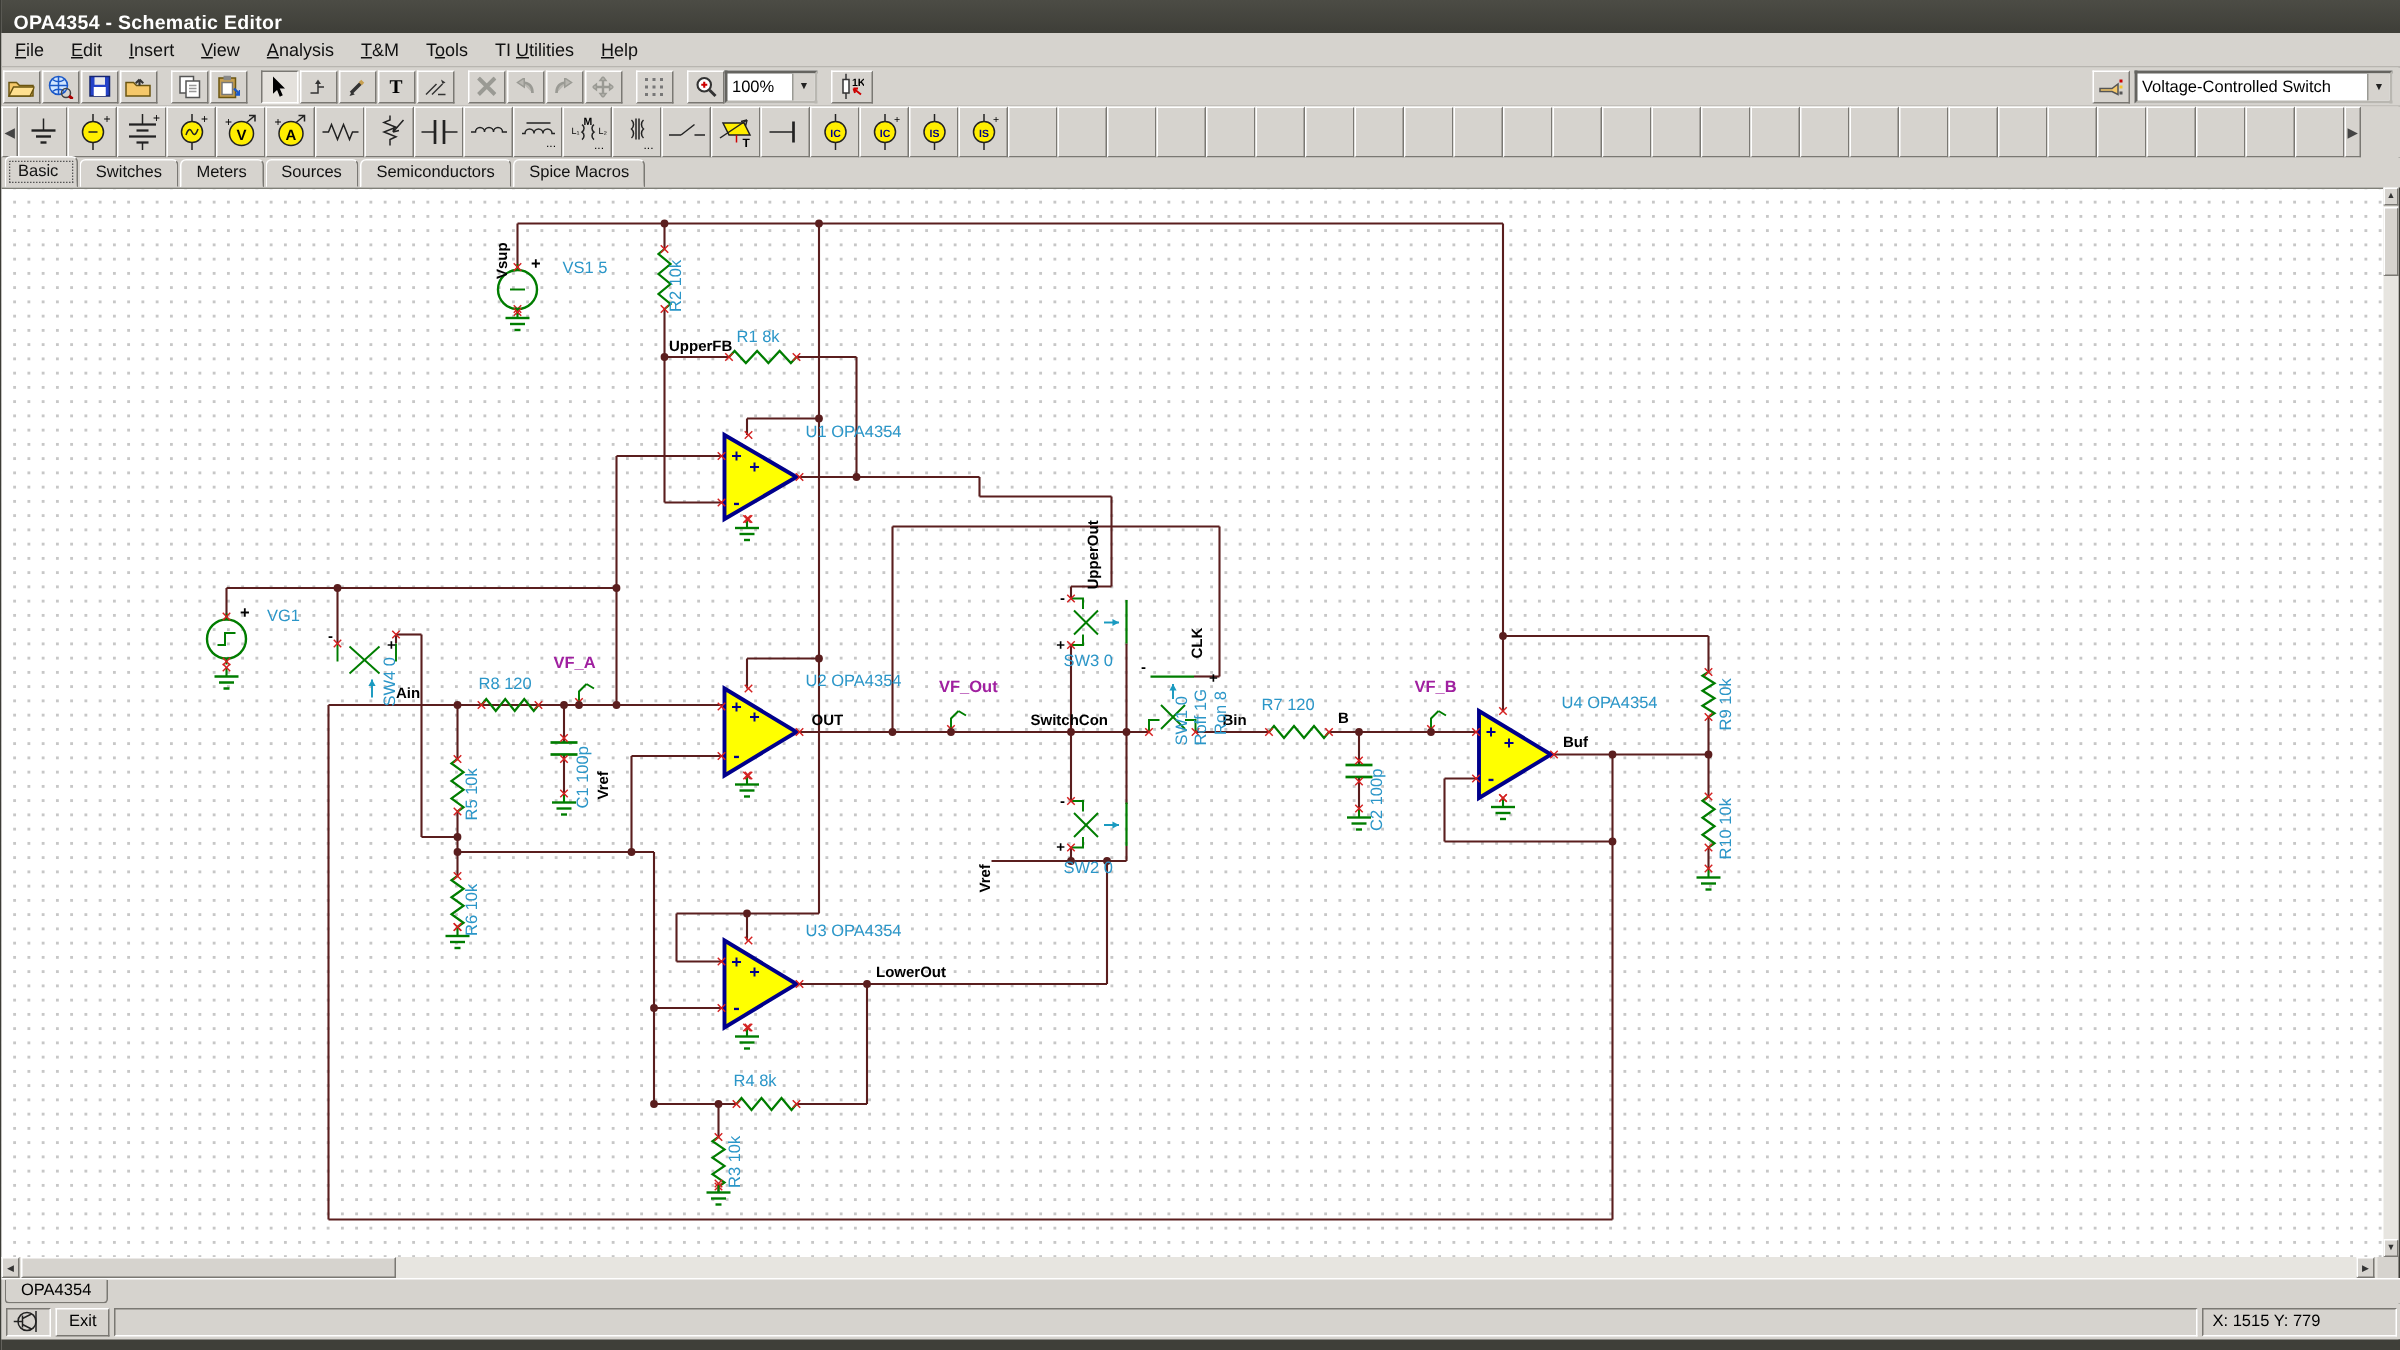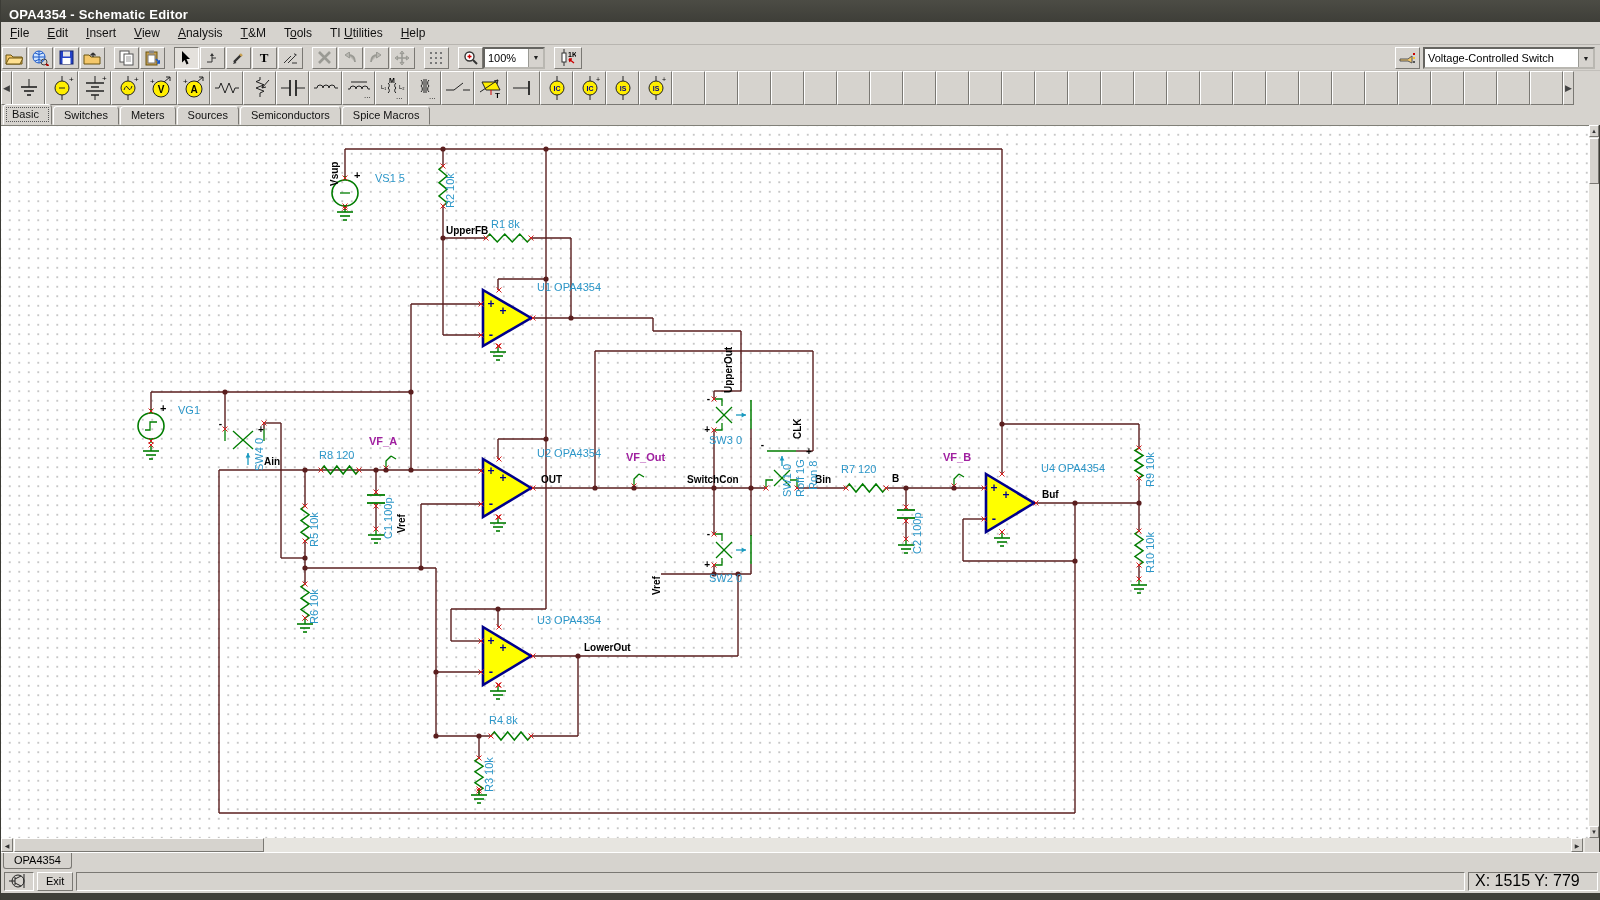--- a/index.html
+++ b/index.html
@@ -52,21 +52,21 @@
   .hscroll { position:absolute; left:0; top:838px; width:1584px; height:14px; background:#e7e5e0; }
   .sb-btn { position:absolute; background:#d6d3ce; border:1px solid; border-color:#ffffff #7a7873 #7a7873 #ffffff; display:flex; align-items:center; justify-content:center; font-size:6px; color:#333; }
   .sb-thumb { position:absolute; background:#d6d3ce; border:1px solid; border-color:#ffffff #7a7873 #7a7873 #ffffff; }
 
   
   .doctabs { position:absolute; left:0; top:852px; width:1600px; height:17px; background:#d6d3ce; border-top:1px solid #fff; }
   .doctab { position:absolute; left:2px; top:0; padding:1px 10px 2px 10px; font-size:11px; border:1px solid #7a7873; border-top:none; border-radius:0 0 3px 3px; background:#d6d3ce; }
 
   
   .statusbar { position:absolute; left:0; top:869px; width:1600px; height:24px; background:#d6d3ce; display:flex; align-items:center; gap:3px; padding:0 3px; }
-  .panel { border:1px solid; border-color:#7a7873 #ffffff #ffffff #7a7873; height:19px; display:flex; align-items:center; font-size:16px; }
+  .panel { border:1px solid; border-color:#7a7873 #ffffff #ffffff #7a7873; height:19px; display:flex; align-items:center; font-size:11px; }
   .exit-btn { border:1px solid; border-color:#ffffff #7a7873 #7a7873 #ffffff; height:19px; padding:0 8px; font-size:11px; display:flex; align-items:center; background:#d6d3ce; }
   .bottomedge { position:absolute; left:0; top:893px; width:1600px; height:7px; background:#3f3f39; }
 </style>
 </head>
 <body>
 
 <div class="window">
 
   <div class="titlebar">
     <span class="title">OPA4354 - Schematic Editor</span>

